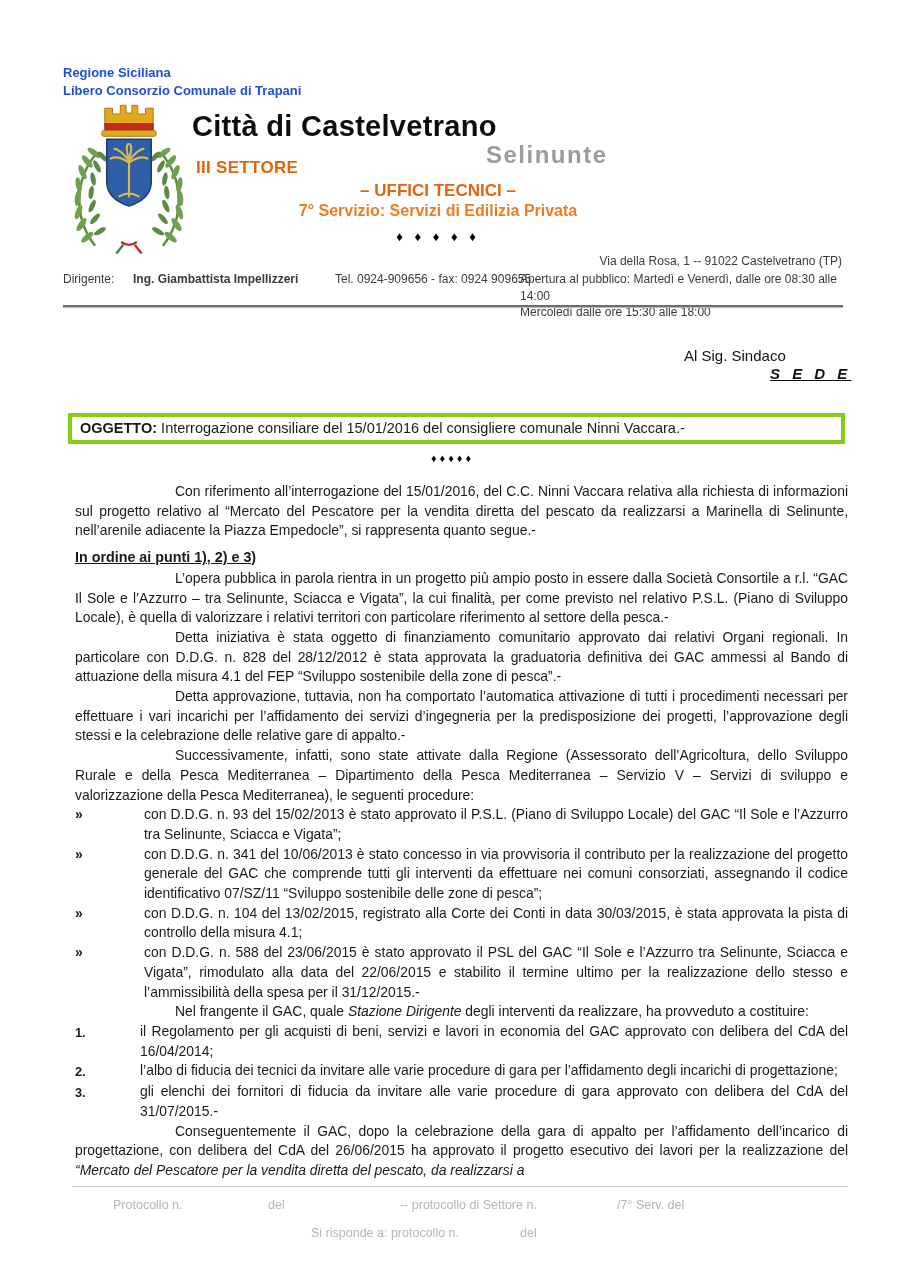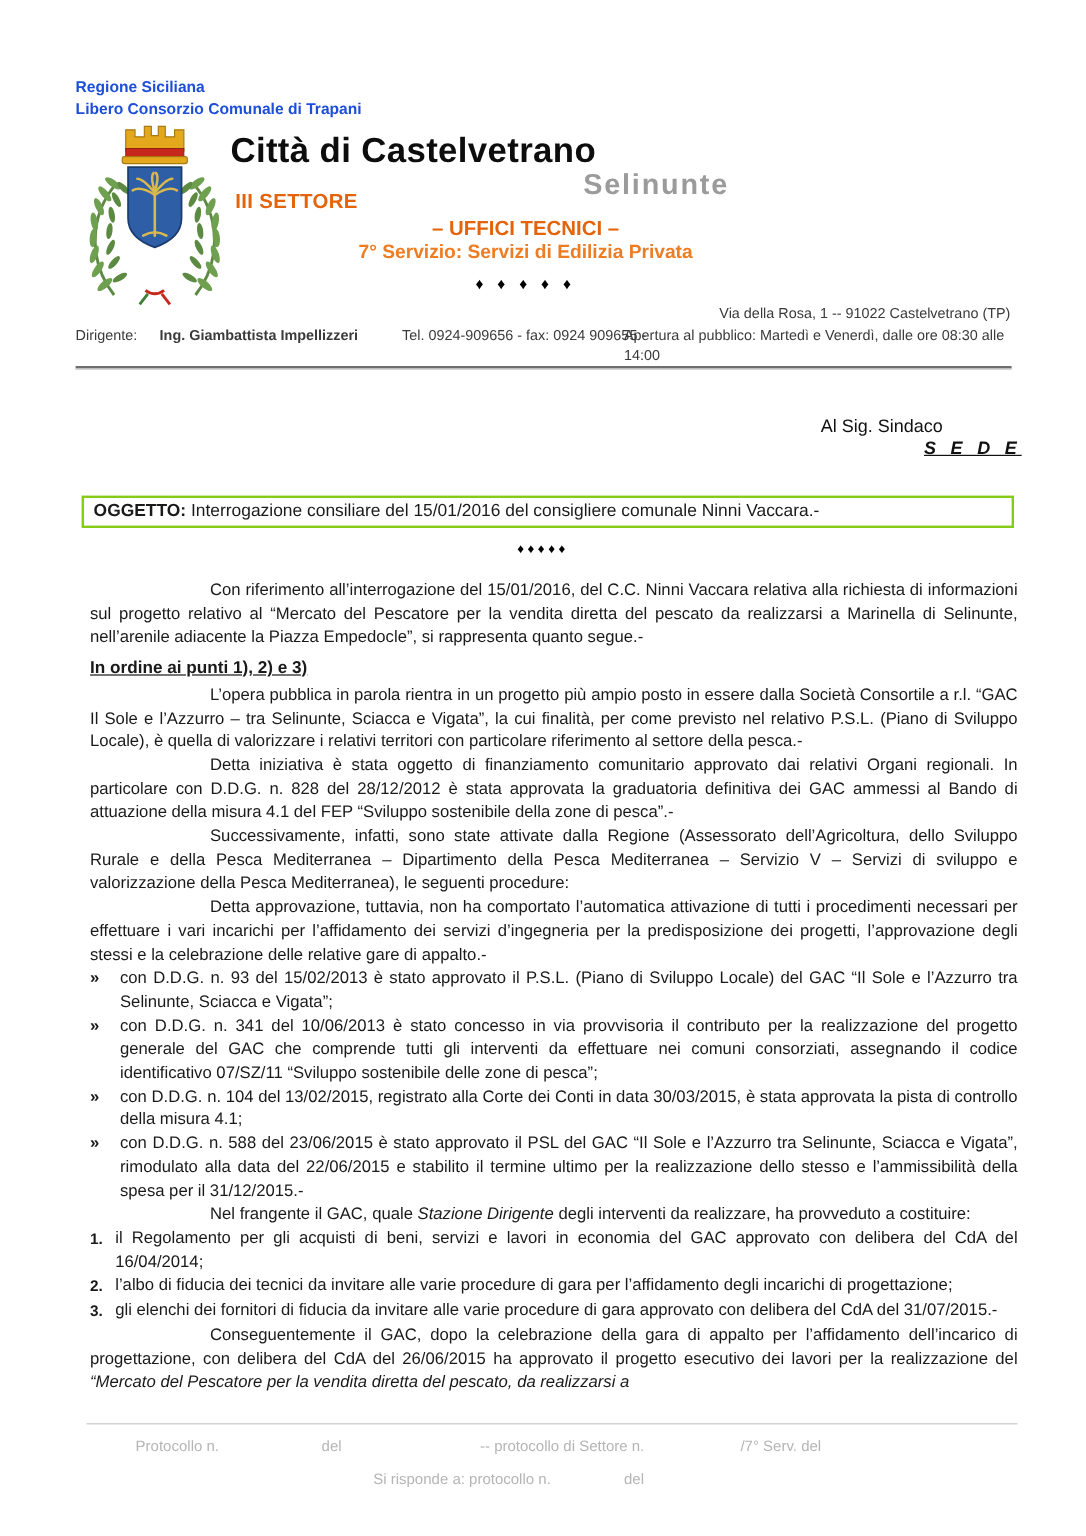--- a/index.html
+++ b/index.html
@@ -29,34 +29,34 @@
 
   .opening { left:520px; top:271px; width:324px; font-size:12px; color:#3a3a3a; line-height:16.5px; }
 
   .hdr-divider { left:63px; top:305px; width:780px; height:3px;
                  border-top:2px solid #6e6e6e; border-bottom:1px solid #b9b9b9; }
 
   .recipient { left:684px; top:347px; font-size:15px; color:#111; }
   .sede { left:770px; top:365px; font-size:15px; font-weight:bold; font-style:italic;
           letter-spacing:4px; text-decoration:underline; color:#111; }
 
-  .subject-box { left:68px; top:413px; width:777px; border:2px solid #84cc16;
+  .subject-box { left:68px; top:413px; width:777px; border:4px solid #84cc16;
                  padding:3px 8px 4px 8px; font-size:14.5px; color:#1a1a1a; }
   .subject-box b { font-weight:bold; }
 
   .diam-mid { left:0; top:452px; width:905px; text-align:center; font-size:11px; letter-spacing:3px; color:#000; }
 
   .doc-body { left:75px; top:482px; width:773px; font-size:13.9px; line-height:19.7px;
               text-align:justify; color:#1a1a1a; }
   .doc-body p { text-indent:100px; }
   .doc-body .heading { font-weight:bold; text-decoration:underline; text-indent:0; margin:7px 0 1px 0; font-size:14.3px; }
   .lrow { display:flex; }
   .lrow .mk { flex:0 0 25px; font-weight:bold; }
   .lrow.num .mk { flex:0 0 21px; font-size:12.8px; padding-top:1px; }
-  .lrow .tx { flex:1; text-align:justify; }
+  .lrow .tx { flex:1; text-align:justify;margin-left:44px; }
   .it { font-style:italic; }
 
   .ftr-divider { left:72px; top:1186px; width:776px; border-top:1px solid #c9c9c9; }
   .ftr { font-size:12.5px; color:#b5b5b5; }
   .f-protocollo { left:113px; top:1198px; }
   .f-del1       { left:268px; top:1198px; }
   .f-settore    { left:400px; top:1198px; }
   .f-serv       { left:617px; top:1198px; }
   .f-risponde   { left:311px; top:1226px; }
   .f-del2       { left:520px; top:1226px; }
@@ -143,40 +143,41 @@
 <div class="abs address">Via della Rosa, 1 -- 91022 Castelvetrano (TP)</div>
 
 <div class="abs contact">
   <div>
     <span class="lbl">Dirigente:</span><span class="name">Ing. Giambattista Impellizzeri</span><span>Tel. 0924-909656 - fax: 0924 909655 -</span>
   </div>
 </div>
 
 <div class="abs opening">
   <div>Apertura al pubblico: Martedì e Venerdì, dalle ore 08:30 alle 14:00</div>
+  <div>Mercoledì dalle ore 15:30 alle 18:00</div>
 </div>
 
 <div class="abs hdr-divider"></div>
 
 <div class="abs recipient">Al Sig. Sindaco</div>
 <div class="abs sede">S E D E</div>
 
 <div class="abs subject-box">
   <b>OGGETTO:</b><span> Interrogazione consiliare del 15/01/2016 del consigliere comunale Ninni Vaccara.-</span>
 </div>
 
 <div class="abs diam-mid">♦♦♦♦♦</div>
 
 <div class="abs doc-body">
   <p>Con riferimento all’interrogazione del 15/01/2016, del C.C. Ninni Vaccara relativa alla richiesta di informazioni sul progetto relativo al “Mercato del Pescatore per la vendita diretta del pescato da realizzarsi a Marinella di Selinunte, nell’arenile adiacente la Piazza Empedocle”, si rappresenta quanto segue.-</p>
   <div class="heading">In ordine ai punti 1), 2) e 3)</div>
   <p>L’opera pubblica in parola rientra in un progetto più ampio posto in essere dalla Società Consortile a r.l. “GAC Il Sole e l’Azzurro – tra Selinunte, Sciacca e Vigata”, la cui finalità, per come previsto nel relativo P.S.L. (Piano di Sviluppo Locale), è quella di valorizzare i relativi territori con particolare riferimento al settore della pesca.-</p>
   <p>Detta iniziativa è stata oggetto di finanziamento comunitario approvato dai relativi Organi regionali. In particolare con D.D.G. n. 828 del 28/12/2012 è stata approvata la graduatoria definitiva dei GAC ammessi al Bando di attuazione della misura 4.1 del FEP “Sviluppo sostenibile della zone di pesca”.-</p>
+  <p>Detta approvazione, tuttavia, non ha comportato l’automatica attivazione di tutti i procedimenti necessari per effettuare i vari incarichi per l’affidamento dei servizi d’ingegneria per la predisposizione dei progetti, l’approvazione degli stessi e la celebrazione delle relative gare di appalto.-</p>
   <p>Successivamente, infatti, sono state attivate dalla Regione (Assessorato dell’Agricoltura, dello Sviluppo Rurale e della Pesca Mediterranea – Dipartimento della Pesca Mediterranea – Servizio V – Servizi di sviluppo e valorizzazione della Pesca Mediterranea), le seguenti procedure:</p>
-  <p>Detta approvazione, tuttavia, non ha comportato l’automatica attivazione di tutti i procedimenti necessari per effettuare i vari incarichi per l’affidamento dei servizi d’ingegneria per la predisposizione dei progetti, l’approvazione degli stessi e la celebrazione delle relative gare di appalto.-</p>
 
   <div class="lrow">
     <span class="mk">»</span>
     <span class="tx">con D.D.G. n. 93 del 15/02/2013 è stato approvato il P.S.L. (Piano di Sviluppo Locale) del GAC “Il Sole e l’Azzurro tra Selinunte, Sciacca e Vigata”;</span>
   </div>
   <div class="lrow">
     <span class="mk">»</span>
     <span class="tx">con D.D.G. n. 341 del 10/06/2013 è stato concesso in via provvisoria il contributo per la realizzazione del progetto generale del GAC che comprende tutti gli interventi da effettuare nei comuni consorziati, assegnando il codice identificativo 07/SZ/11 “Sviluppo sostenibile delle zone di pesca”;</span>
   </div>
   <div class="lrow">

